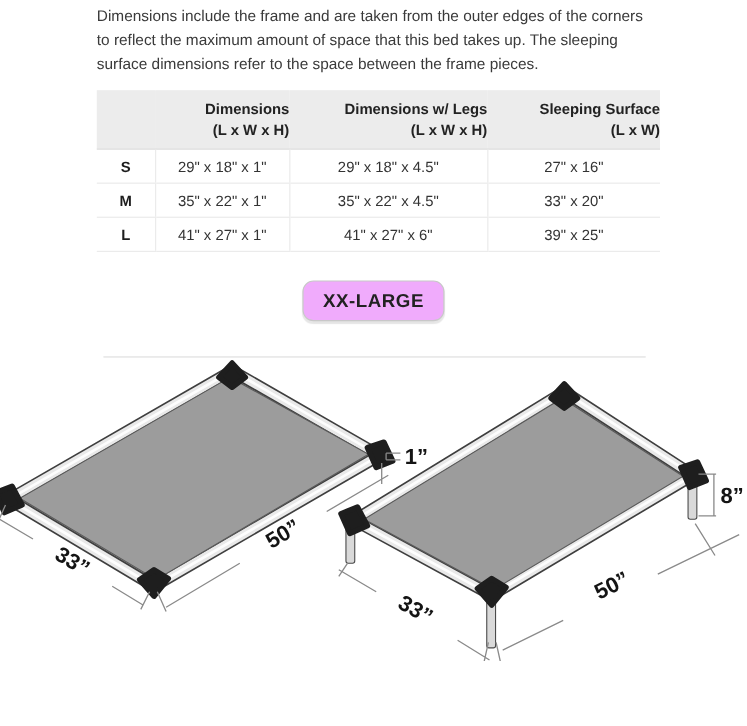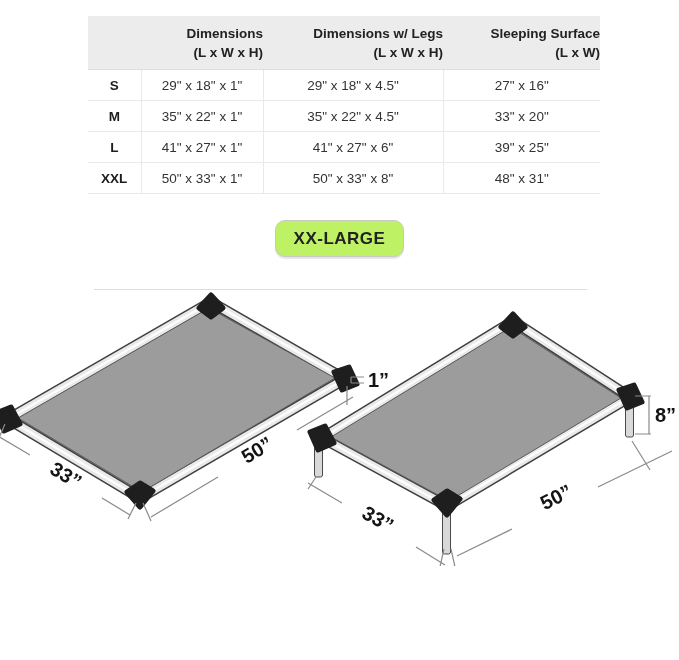--- a/index.html
+++ b/index.html
@@ -39,21 +39,21 @@
   }
   .size-table tbody td:first-child {
     border-left:none; font-weight:700; color:#1d1d1d;
   }
 
   
   .badge-row { text-align:center; margin-top:26px; }
   .size-badge {
     font-family:"Liberation Sans", sans-serif;
     font-size:17px; font-weight:700; letter-spacing:.5px; color:#222;
-    background:#bef264; border:1px solid #c8c8c8; border-radius:10px;
+    background:#f0abfc; border:1px solid #c8c8c8; border-radius:10px;
     padding:8px 18px 7px; box-shadow:0 2px 1px rgba(0,0,0,.10);
     cursor:pointer;
   }
 
   .divider { border:none; border-top:1px solid #dcdcdc; margin:32px 92px 0 94px; }
 
   
   .diagram { display:block; margin-top:1px; }
   .tube-outline { stroke:var(--frame-outline); stroke-width:11; stroke-linejoin:round; fill:var(--surface-gray); }
   .tube-light   { stroke:var(--frame-light); stroke-width:8; stroke-linejoin:round; fill:none; }
@@ -62,20 +62,21 @@
   .corner-cap   { fill:var(--corner-black); stroke:var(--corner-black); stroke-width:5; stroke-linejoin:round; }
   .leg          { fill:var(--leg-gray); stroke:#4a4a4a; stroke-width:1; }
   .dim-line     { stroke:var(--dim-line); stroke-width:1.2; fill:none; }
   .dim-label    { font-family:"Liberation Sans", sans-serif; font-size:20px; font-weight:700; fill:#141414; }
 </style>
 </head>
 <body>
 
 <div class="page">
 
+  <p class="intro">Dimensions include the frame and are taken from the outer edges of the corners to reflect the maximum amount of space that this bed takes up. The sleeping surface dimensions refer to the space between the frame pieces.</p>
 
   <table class="size-table">
     <colgroup>
         <col class="c1">
         <col class="c2">
         <col class="c3">
         <col class="c4">
       </colgroup>
     <thead>
       <tr>
@@ -105,26 +106,20 @@
         <td>M</td>
         <td>35" x 22" x 1"</td>
         <td>35" x 22" x 4.5"</td>
         <td>33" x 20"</td>
       </tr>
       <tr>
         <td>L</td>
         <td>41" x 27" x 1"</td>
         <td>41" x 27" x 6"</td>
         <td>39" x 25"</td>
-      </tr>
-      <tr>
-        <td>XXL</td>
-        <td>50" x 33" x 1"</td>
-        <td>50" x 33" x 8"</td>
-        <td>48" x 31"</td>
       </tr>
     </tbody>
   </table>
 
   <div class="badge-row">
     <button class="size-badge">XX-LARGE</button>
   </div>
 
   <hr class="divider">
 

